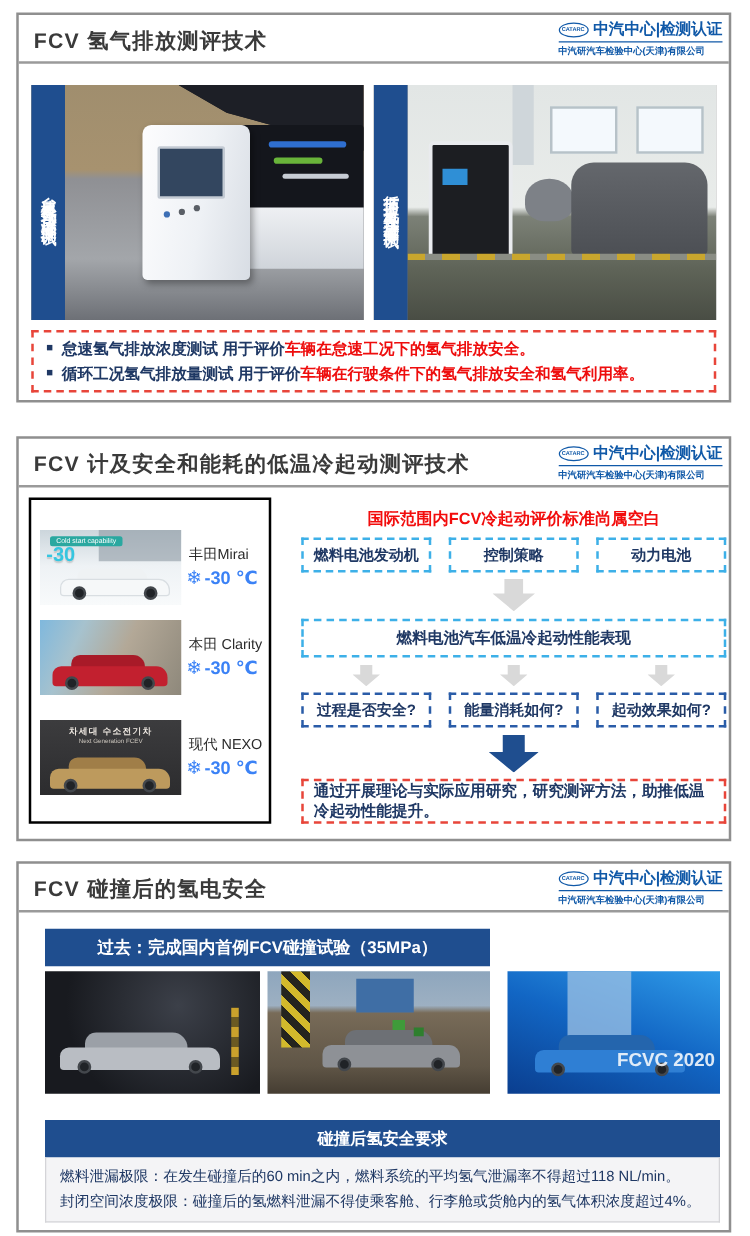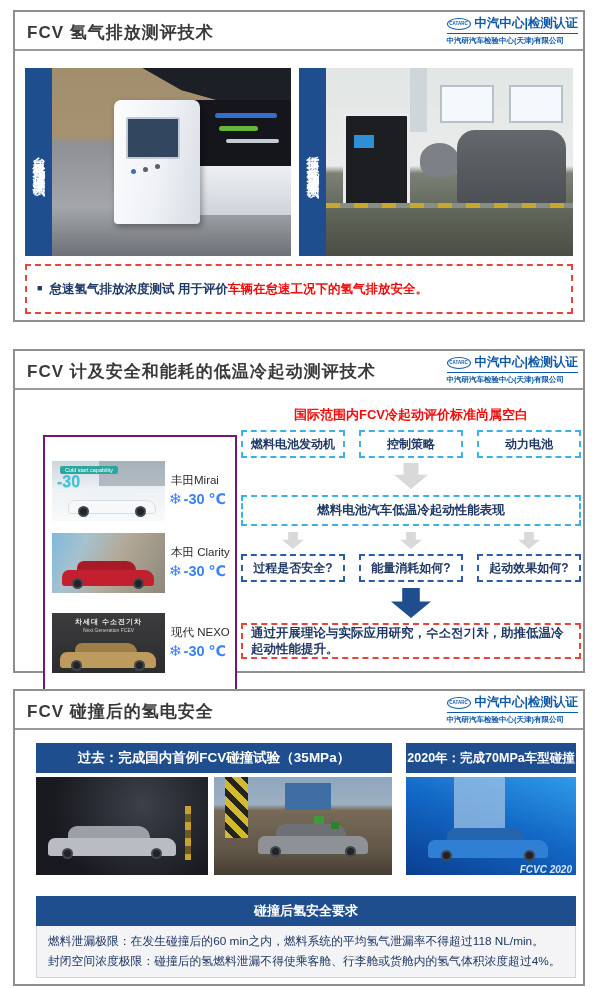--- a/index.html
+++ b/index.html
@@ -52,21 +52,21 @@
   .sc2 .dyno{position:absolute;left:38%;top:40%;width:16%;height:18%;background:#7d8187;border-radius:50% 50% 40% 40%;}
   .sc2 .car{position:absolute;right:3%;top:33%;width:44%;height:40%;background:linear-gradient(180deg,#64676c,#4c4f54);border-radius:18px 18px 5px 5px;}
   .sc2 .strip{position:absolute;left:0;right:0;top:72%;height:5px;background:repeating-linear-gradient(90deg,#c9a62d 0 14px,#8a8d84 14px 28px);}
   .bulletbox{position:absolute;left:10px;top:252px;width:548px;height:50px;border:2px dashed #e8453a;box-sizing:border-box;
              padding:5px 10px;display:flex;flex-direction:column;justify-content:center;gap:3px;}
   .bullet{font-size:12.5px;font-weight:bold;color:#1f3864;white-space:nowrap;}
   .bullet .sq{font-size:9px;margin-right:7px;vertical-align:1.5px;}
   .bullet .hl{color:#ee0d0d;text-align:right;}
 
   
-  .carpanel{position:absolute;left:28px;top:47px;width:194px;height:261px;border:2px solid #701a75;box-sizing:border-box;background:#fff;margin-top:37px;}
+  .carpanel{position:absolute;left:8px;top:47px;width:194px;height:261px;border:2px solid #000000;box-sizing:border-box;background:#fff;}
   .carph{position:absolute;left:7px;width:113px;height:60px;overflow:hidden;}
   .cph1{top:24px;}  .cph2{top:96px;}  .cph3{top:176px;}
   .car-name{position:absolute;left:126px;font-size:11.5px;color:#2b2b2b;white-space:nowrap;text-align:right;}
   .cn1{top:36px;} .cn2{top:108px;} .cn3{top:188px;}
   .temp{position:absolute;left:124px;font-size:14.5px;font-weight:bold;color:#3b82f6;white-space:nowrap;}
   .tp1{top:53px;} .tp2{top:125px;} .tp3{top:205px;}
   .temp .flake{font-size:15px;margin-right:2px;}
   
   .csil{position:absolute;}
   .csil .body{position:absolute;left:0;right:0;bottom:3px;height:42%;border-radius:7px 9px 3px 3px;}
@@ -114,21 +114,21 @@
   .crashA{background:radial-gradient(circle at 62% 28%,#3c4049 0%,#181a1f 70%);}
   .crashA .barrier{position:absolute;right:10%;top:30%;width:6px;height:55%;background:repeating-linear-gradient(180deg,#caa12c 0 8px,#6b5a23 8px 16px);}
   .crashB{background:linear-gradient(180deg,#8ea6bd 0%,#9db0c2 28%,#786b58 34%,#5f5546 78%,#453d32 100%);}
   .crashB .hz{position:absolute;left:6%;top:0;width:13%;height:62%;
               background:repeating-linear-gradient(45deg,#d3b92c 0 6px,#24241e 6px 12px);}
   .crashB .door{position:absolute;left:40%;top:6%;width:26%;height:28%;background:#3f6ea5;}
   .crashB .eng1{position:absolute;left:56%;top:40%;width:10px;height:8px;background:#3f9b3a;}
   .crashB .eng2{position:absolute;left:66%;top:46%;width:8px;height:7px;background:#2e7f2e;}
   .crashC{background:linear-gradient(200deg,#2f9be8 0%,#1266c4 48%,#0a3e8f 100%);}
   .crashC .panel{position:absolute;left:28%;top:0;width:30%;height:58%;background:#9fc3e4;opacity:.75;}
-  .wm{position:absolute;right:4px;bottom:0;color:#ffffff;opacity:.85;font-size:10px;font-weight:bold;font-style:italic;}
+  .wm{position:absolute;right:4px;bottom:18px;color:#ffffff;opacity:.85;font-size:15px;font-weight:bold;}
   .req-ban{position:absolute;left:21px;top:205px;width:540px;height:30px;background:#1f4e8f;color:#fff;
            font-size:13px;font-weight:bold;display:flex;align-items:center;justify-content:center;}
   .req-box{position:absolute;left:21px;top:235px;width:540px;height:52px;background:#f4f4f6;border:1px solid #d4d4d8;border-top:none;
            box-sizing:border-box;padding:6px 11px;display:flex;flex-direction:column;justify-content:center;gap:4px;}
   .req-line{font-size:11.8px;color:#1f3864;white-space:nowrap;}
 </style>
 </head>
 <body>
 
 <div class="page">
@@ -177,20 +177,23 @@
           <div class="car"></div>
           <div class="strip"></div>
         </div>
       </div>
     </div>
 
     <div class="bulletbox">
       <div class="bullet">
         <span class="sq">■</span><span>怠速氢气排放浓度测试 用于评价</span><span class="hl">车辆在怠速工况下的氢气排放安全。</span>
       </div>
+      <div class="bullet">
+        <span class="sq">■</span><span>循环工况氢气排放量测试 用于评价</span><span class="hl">车辆在行驶条件下的氢气排放安全和氢气利用率。</span>
+      </div>
     </div>
   </section>
 
   <section class="slide s2">
     <div class="hdr">
       <div class="title">FCV 计及安全和能耗的低温冷起动测评技术</div>
       <div class="logo">
         <div class="logo-top">
           <span class="logo-oval">CATARC</span>
           <span class="logo-name">中汽中心|检测认证</span>
@@ -247,39 +250,38 @@
       <div class="blockarrow ba-main"></div>
       <div class="fbox fb-mid">燃料电池汽车低温冷起动性能表现</div>
       <div class="blockarrow ba-s1"></div>
       <div class="blockarrow ba-s2"></div>
       <div class="blockarrow ba-s3"></div>
       <div class="fbox qbox qb-a">过程是否安全?</div>
       <div class="fbox qbox qb-b">能量消耗如何?</div>
       <div class="fbox qbox qb-c">起动效果如何?</div>
       <div class="blockarrow ba-big"></div>
       <div class="redbox">
-        <span>通过开展理论与实际应用研究，수소전기차，助推低温冷起动性能提升。</span>
+        <span>通过开展理论与实际应用研究，研究测评方法，助推低温冷起动性能提升。</span>
       </div>
     </div>
   </section>
 
   <section class="slide s3">
     <div class="hdr">
       <div class="title">FCV 碰撞后的氢电安全</div>
       <div class="logo">
         <div class="logo-top">
           <span class="logo-oval">CATARC</span>
           <span class="logo-name">中汽中心|检测认证</span>
         </div>
         <div class="logo-sub">中汽研汽车检验中心(天津)有限公司</div>
       </div>
     </div>
 
     <div class="ban banL">过去：完成国内首例FCV碰撞试验（35MPa）</div>
-    <div class="ban banR">2020年：完成70MPa车型碰撞</div>
 
     <div class="p3 p3a crashA">
       <div class="barrier"></div>
       <div class="csil" style="left:12px;top:38px;width:128px;height:44px;">
         <div class="cab" style="background:#9ba0a7;"></div>
         <div class="body" style="background:#b9bdc3;"></div>
         <div class="w1"></div>
           <div class="w2"></div>
       </div>
     </div>

